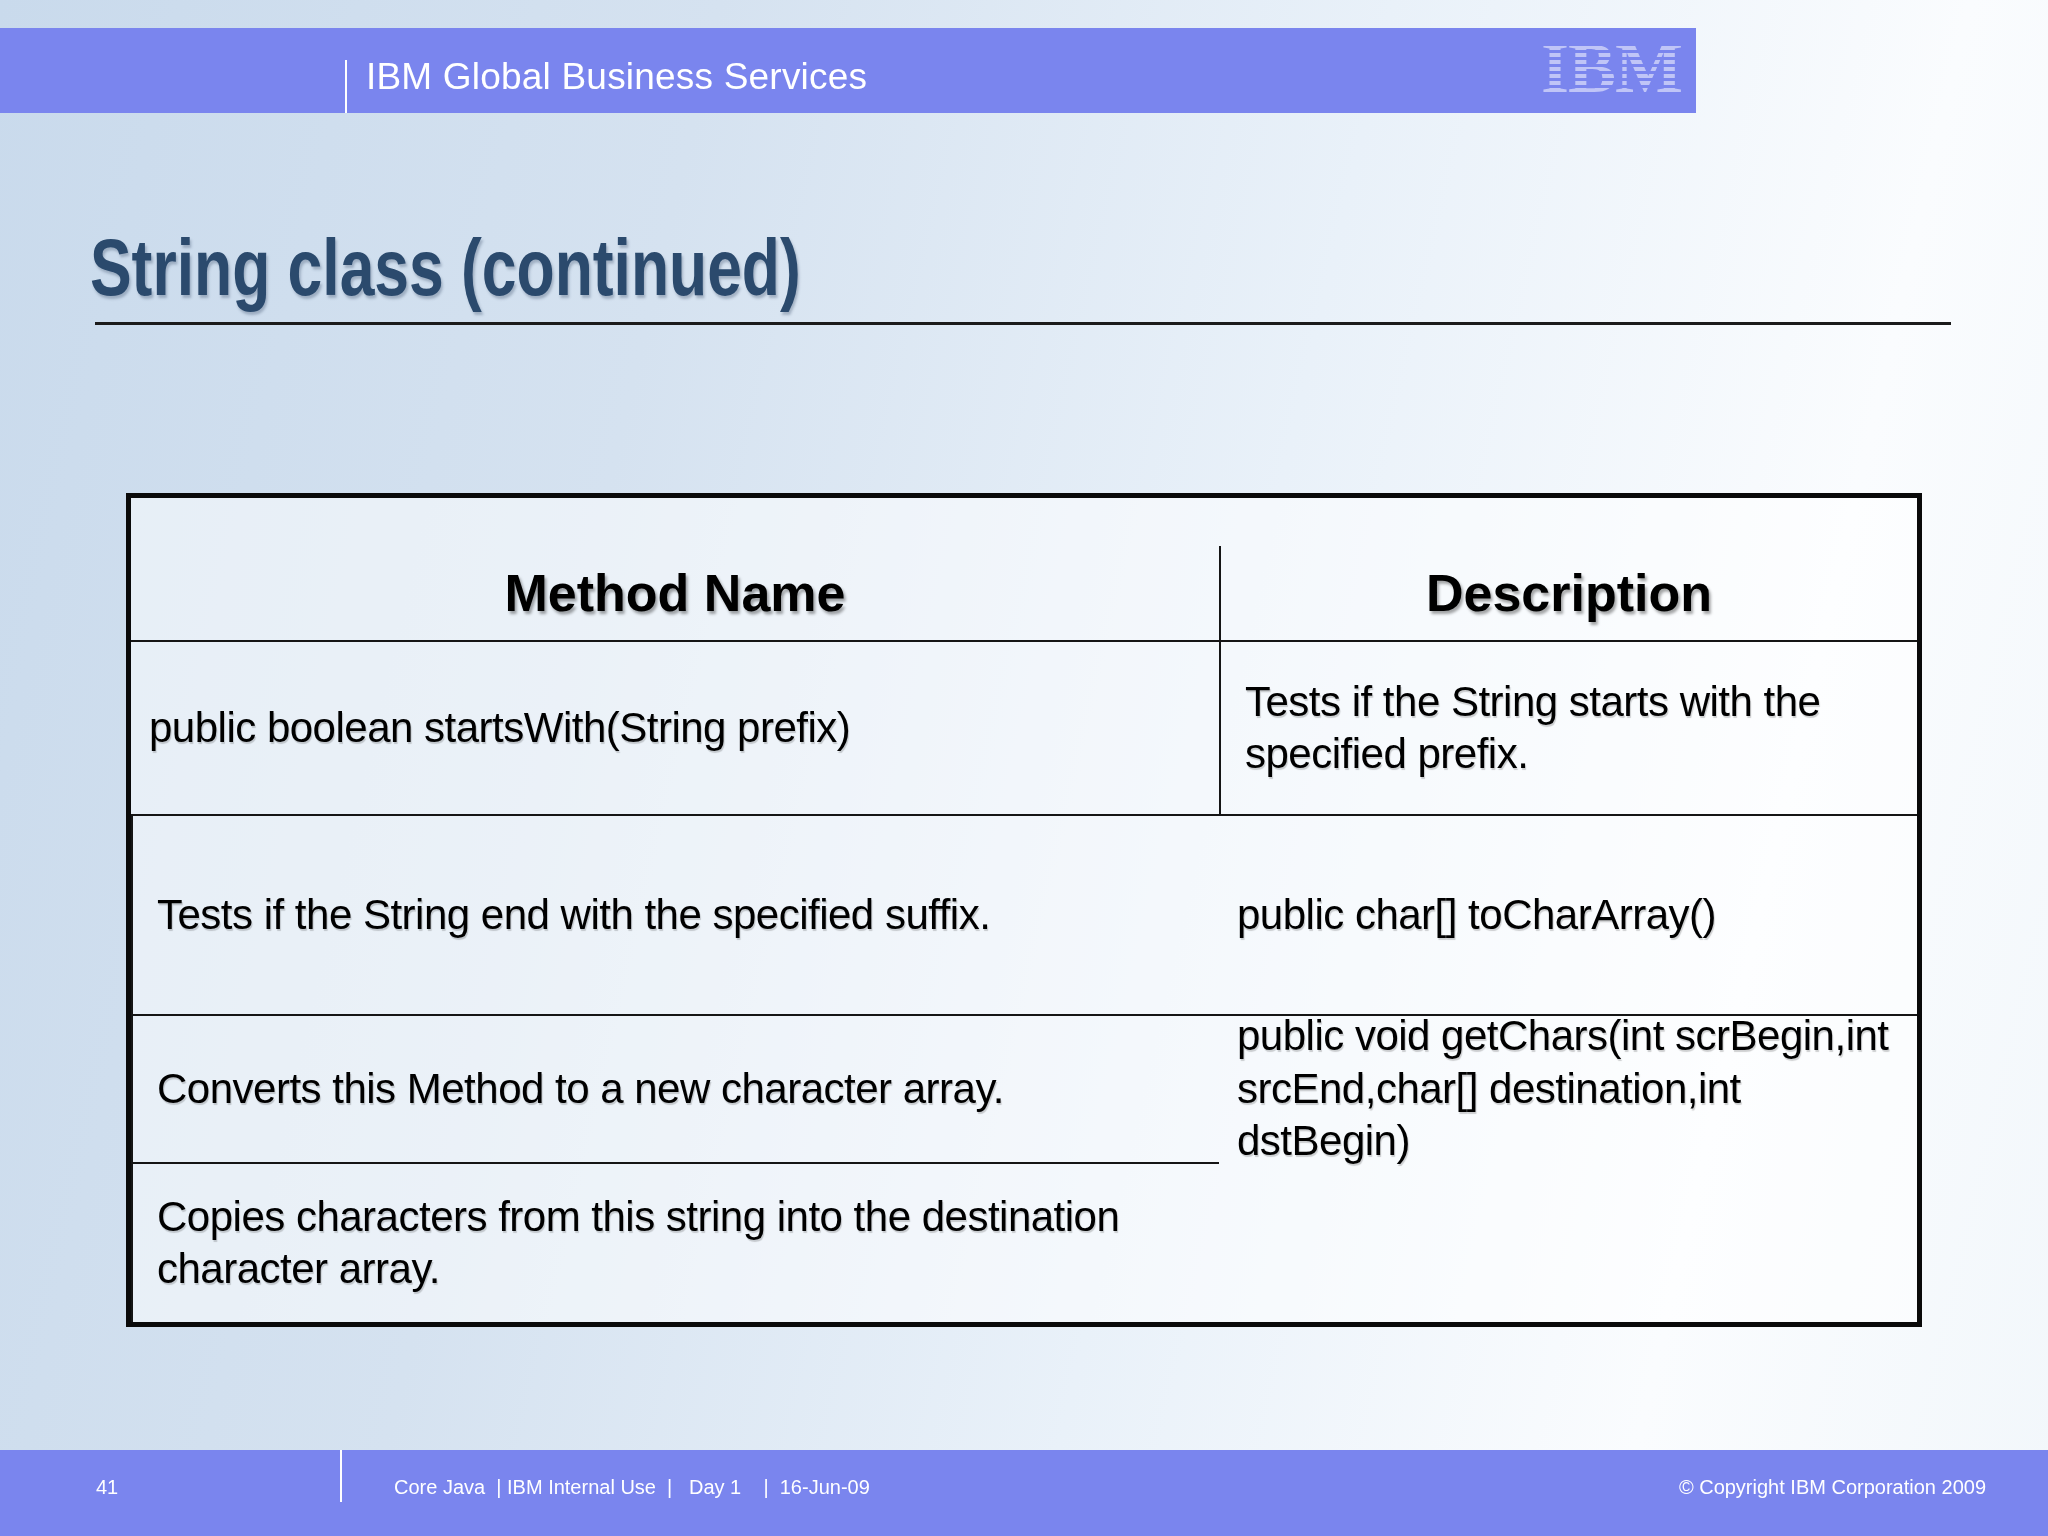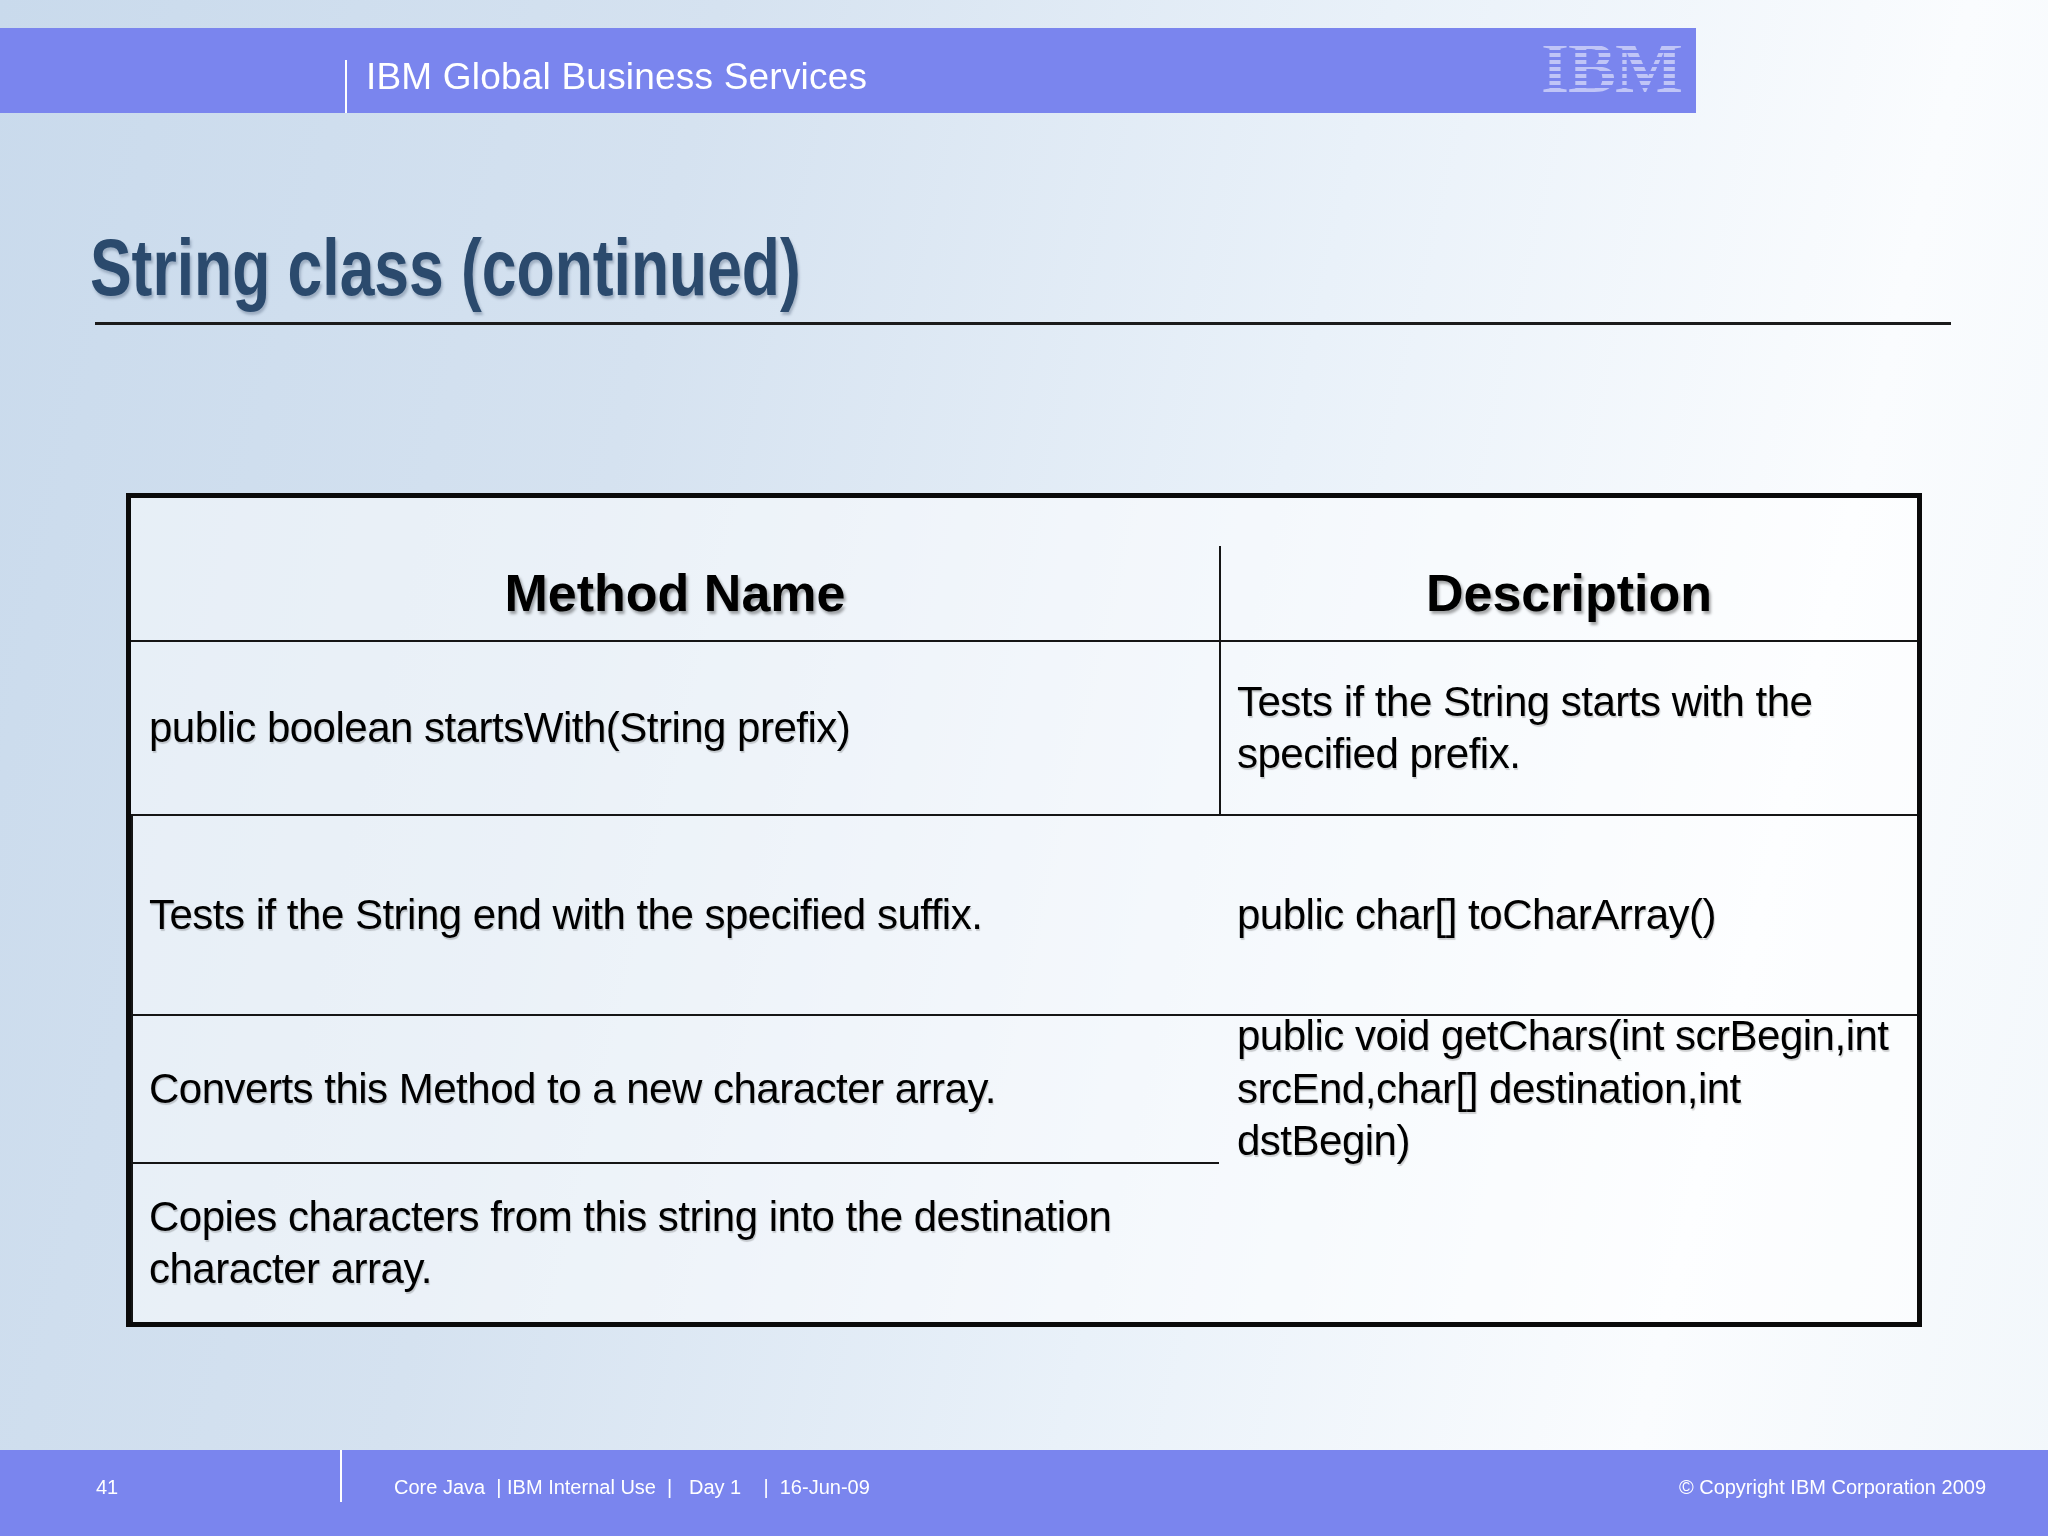--- a/index.html
+++ b/index.html
@@ -87,21 +87,21 @@
     text-shadow: 1px 2px 1px rgba(0, 0, 0, 0.18);
   }
   .cell.th {
     justify-content: center;
     font-size: 52px;
     font-weight: bold;
     letter-spacing: 0;
     text-shadow: 2px 3px 3px rgba(0, 0, 0, 0.35);
     margin-top: 48px;
   }
-  .cell.col2 { border-left: 2px solid #151515; padding-left: 16px; padding-right: 46px; }
+  .cell.col2 { border-left: 2px solid #151515; padding-left: 24px; padding-right: 46px; }
   .cell.col1 { padding-left: 18px; padding-right: 20px; }
   .cell.th.col1, .cell.th.col2 { padding: 0; }
   .cell.rowline { border-top: 2px solid #151515; }
 
   
   .footbar {
     position: absolute; left: 0; top: 1450px;
     width: 2048px; height: 86px;
     background: var(--color-bar, #7a85ee);
     color: var(--color-bar_text, #ffffff);

